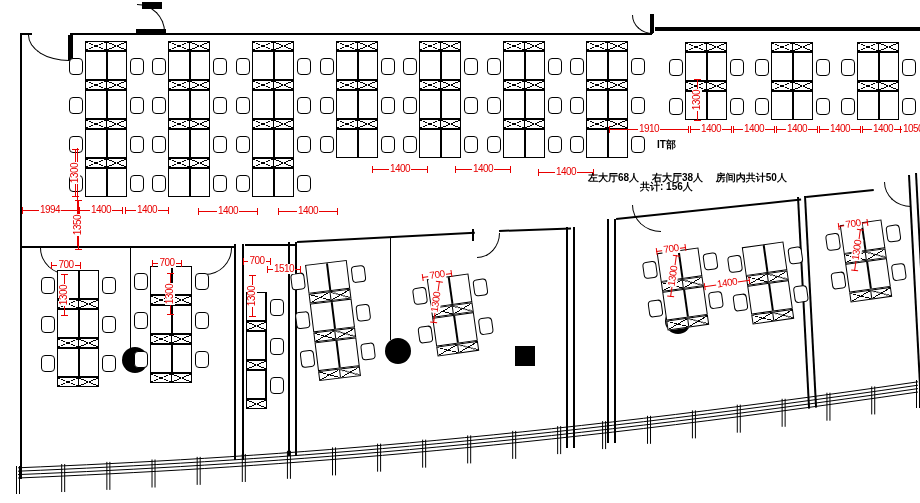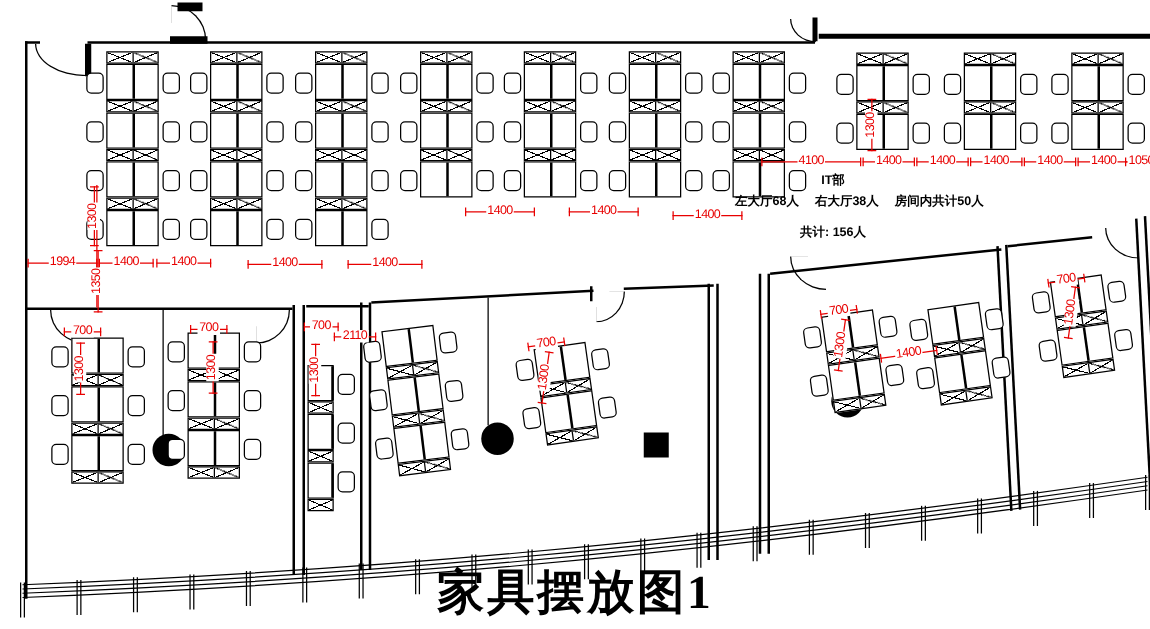--- a/index.html
+++ b/index.html
@@ -640,21 +640,21 @@
       <div class="dim" style="left: 483px; top: 169px; width: 0px; height: 0px; transform: translate(-50%, -50%) rotate(0deg);">
         <div class="dim-line" style="width: 56px; left: -28px; top: -0.5px;"></div>
         <span class="dim-label">1400</span>
       </div>
       <div class="dim" style="left: 566px; top: 172px; width: 0px; height: 0px; transform: translate(-50%, -50%) rotate(0deg);">
         <div class="dim-line" style="width: 56px; left: -28px; top: -0.5px;"></div>
         <span class="dim-label">1400</span>
       </div>
       <div class="dim" style="left: 649px; top: 129px; width: 0px; height: 0px; transform: translate(-50%, -50%) rotate(0deg);">
         <div class="dim-line" style="width: 80px; left: -40px; top: -0.5px;"></div>
-        <span class="dim-label">4100</span>
+        <span class="dim-label">1910</span>
       </div>
       <div class="dim" style="left: 711px; top: 129px; width: 0px; height: 0px; transform: translate(-50%, -50%) rotate(0deg);">
         <div class="dim-line" style="width: 42px; left: -21px; top: -0.5px;"></div>
         <span class="dim-label">1400</span>
       </div>
       <div class="dim" style="left: 754px; top: 129px; width: 0px; height: 0px; transform: translate(-50%, -50%) rotate(0deg);">
         <div class="dim-line" style="width: 42px; left: -21px; top: -0.5px;"></div>
         <span class="dim-label">1400</span>
       </div>
       <div class="dim" style="left: 797px; top: 129px; width: 0px; height: 0px; transform: translate(-50%, -50%) rotate(0deg);">
@@ -700,21 +700,21 @@
       <div class="dim" style="left: 170px; top: 294px; width: 0px; height: 0px; transform: translate(-50%, -50%) rotate(-90deg);">
         <div class="dim-line" style="width: 42px; left: -21px; top: -0.5px;"></div>
         <span class="dim-label">1300</span>
       </div>
       <div class="dim" style="left: 257px; top: 261px; width: 0px; height: 0px; transform: translate(-50%, -50%) rotate(0deg);">
         <div class="dim-line" style="width: 28px; left: -14px; top: -0.5px;"></div>
         <span class="dim-label">700</span>
       </div>
       <div class="dim" style="left: 284px; top: 269px; width: 0px; height: 0px; transform: translate(-50%, -50%) rotate(0deg);">
         <div class="dim-line" style="width: 34px; left: -17px; top: -0.5px;"></div>
-        <span class="dim-label">2110</span>
+        <span class="dim-label">1510</span>
       </div>
       <div class="dim" style="left: 252px; top: 296px; width: 0px; height: 0px; transform: translate(-50%, -50%) rotate(-90deg);">
         <div class="dim-line" style="width: 42px; left: -21px; top: -0.5px;"></div>
         <span class="dim-label">1300</span>
       </div>
       <div class="dim" style="left: 437px; top: 275px; width: 0px; height: 0px; transform: translate(-50%, -50%) rotate(-8deg);">
         <div class="dim-line" style="width: 30px; left: -15px; top: -0.5px;"></div>
         <span class="dim-label">700</span>
       </div>
       <div class="dim" style="left: 436px; top: 302px; width: 0px; height: 0px; transform: translate(-50%, -50%) rotate(-82deg);">
@@ -737,17 +737,16 @@
         <div class="dim-line" style="width: 30px; left: -15px; top: -0.5px;"></div>
         <span class="dim-label">700</span>
       </div>
       <div class="dim" style="left: 857px; top: 250px; width: 0px; height: 0px; transform: translate(-50%, -50%) rotate(-82deg);">
         <div class="dim-line" style="width: 42px; left: -21px; top: -0.5px;"></div>
         <span class="dim-label">1300</span>
       </div>
     </div>
 
   <span class="note" style="left:657px;top:139px;">IT部</span>
-  <span class="note" style="left:588px;top:156px;">左大厅68人　 右大厅38人　 房间内共计50人</span>
+  <span class="note" style="left:588px;top:172px;">左大厅68人　 右大厅38人　 房间内共计50人</span>
   <span class="note" style="left:640px;top:181px;">共计: 156人</span>
 
-  <div id="title">家具摆放图1</div>
 </div>
 
 </body></html>

